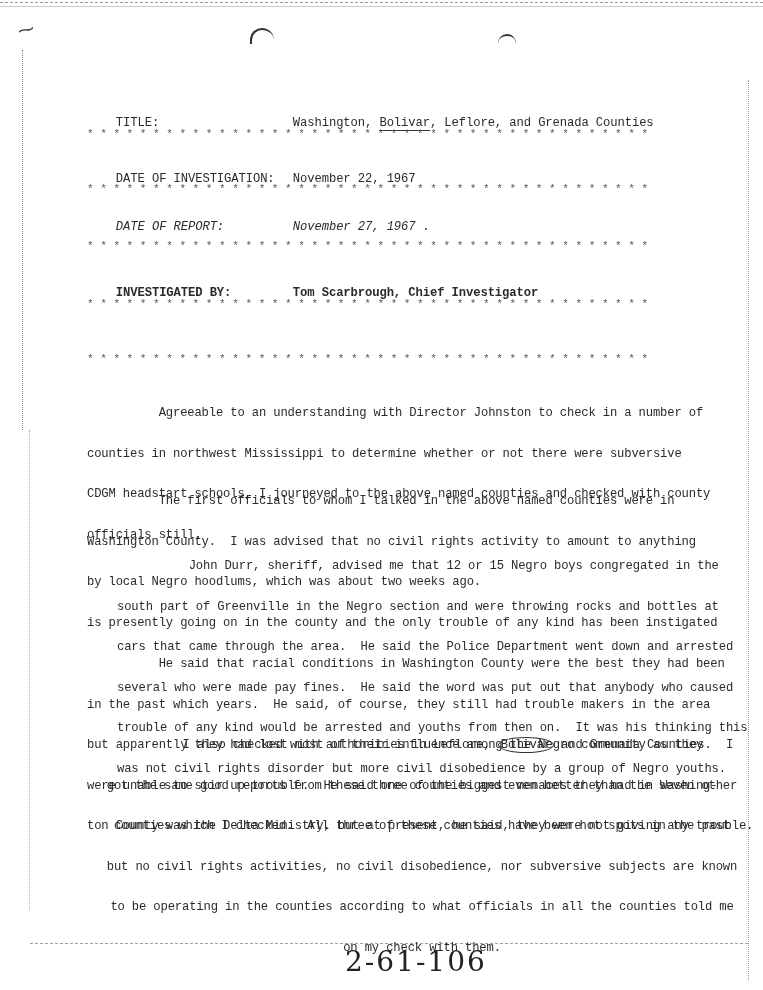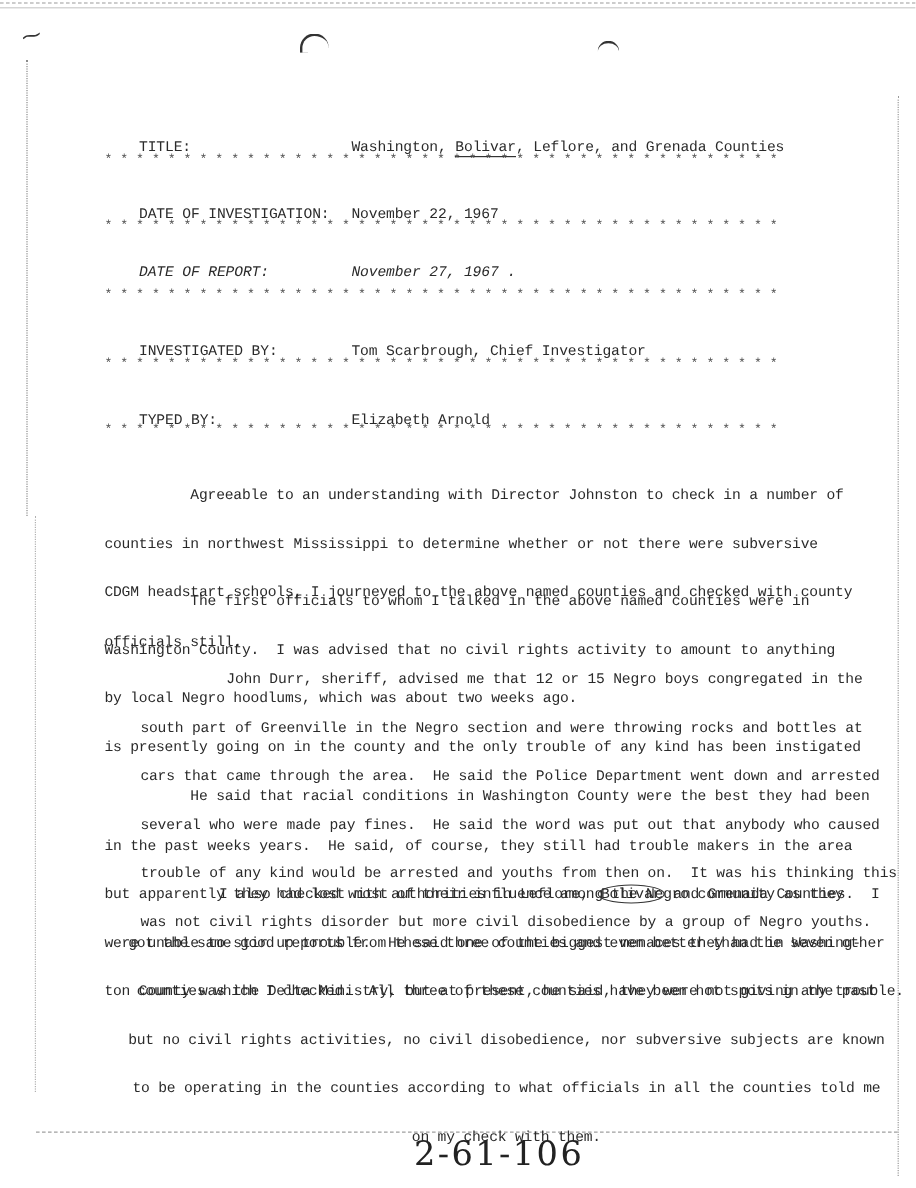--- a/index.html
+++ b/index.html
@@ -51,28 +51,25 @@
   <div class="field" style="top:158px;">
     <span class="label">DATE OF INVESTIGATION:</span><span class="value">November 22, 1967</span>
   </div>
   <div class="stars" style="top:183px;">* * * * * * * * * * * * * * * * * * * * * * * * * * * * * * * * * * * * * * * * * * *</div>
 
   <div class="field" style="top:206px;font-style:italic;">
     <span class="label">DATE OF REPORT:</span><span class="value">November 27, 1967 .</span>
   </div>
   <div class="stars" style="top:240px;">* * * * * * * * * * * * * * * * * * * * * * * * * * * * * * * * * * * * * * * * * * *</div>
 
-  <div class="field" style="top:272px;">
+  <div class="field" style="top:272px;font-weight:bold;">
     <span class="label">INVESTIGATED BY:</span><span class="value">Tom Scarbrough, Chief Investigator</span>
   </div>
   <div class="stars" style="top:298px;">* * * * * * * * * * * * * * * * * * * * * * * * * * * * * * * * * * * * * * * * * * *</div>
 
-  <div class="field" style="top:329px;">
-    <span class="label">TYPED BY:</span><span class="value">Elizabeth Arnold</span>
-  </div>
   <div class="stars" style="top:353px;">* * * * * * * * * * * * * * * * * * * * * * * * * * * * * * * * * * * * * * * * * * *</div>
 
   <div class="para" style="top:380px;">
     <div>          Agreeable to an understanding with Director Johnston to check in a number of</div>
     <div>counties in northwest Mississippi to determine whether or not there were subversive</div>
     <div>CDGM headstart schools, I journeyed to the above named counties and checked with county</div>
     <div>officials still.</div>
   </div>
 
   <div class="para" style="top:468px;">
@@ -86,21 +83,21 @@
     <div>          John Durr, sheriff, advised me that 12 or 15 Negro boys congregated in the</div>
     <div>south part of Greenville in the Negro section and were throwing rocks and bottles at</div>
     <div>cars that came through the area.  He said the Police Department went down and arrested</div>
     <div>several who were made pay fines.  He said the word was put out that anybody who caused</div>
     <div>trouble of any kind would be arrested and youths from then on.  It was his thinking this</div>
     <div>was not civil rights disorder but more civil disobedience by a group of Negro youths.</div>
   </div>
 
   <div class="para" style="top:631px;">
     <div>          He said that racial conditions in Washington County were the best they had been</div>
-    <div>in the past weeks years.  He said, of course, they still had trouble makers in the area</div>
+    <div>in the past which years.  He said, of course, they still had trouble makers in the area</div>
     <div>but apparently they had lost most of their influence among the Negro community as they</div>
     <div>were unable to stir up trouble.  He said one of the biggest menaces they had in Washing-</div>
     <div>ton County was the Delta Ministry, but at present, he said, they were not giving any trouble.</div>
   </div>
 
   <div class="para" style="top:712px;text-align:center;">
     <div><span>          I also checked with authorities in Leflore, </span><span class="circled">Bolivar</span><span> and Grenada Counties.  I</span></div>
     <div>got the same good reports from these three counties and even better than the seven other</div>
     <div>counties which I checked.  All three of these counties have been hot spots in the past</div>
     <div>but no civil rights activities, no civil disobedience, nor subversive subjects are known</div>

